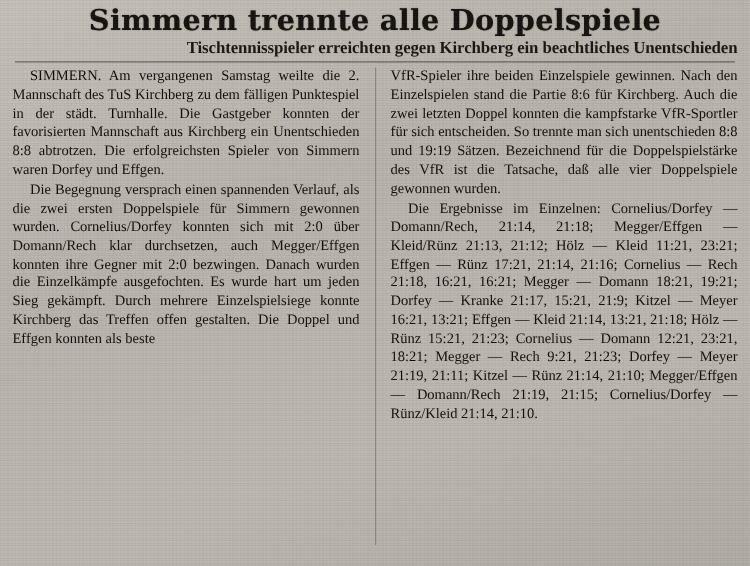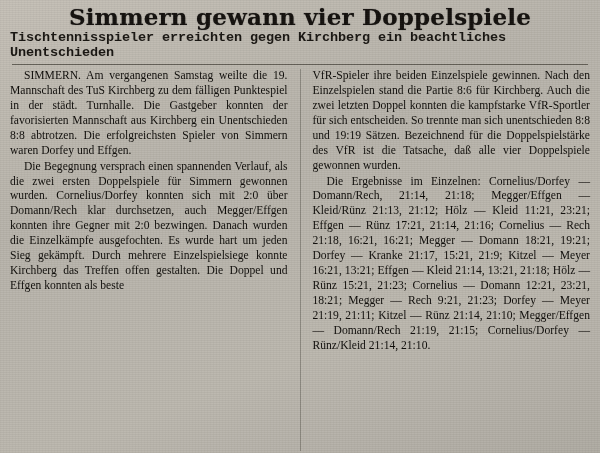--- a/index.html
+++ b/index.html
@@ -36,22 +36,22 @@
     font-family: "DejaVu Serif", serif;
     font-weight: bold;
     font-size: 23px;
     letter-spacing: 0.2px;
     color: #15120f;
     margin: 1px 0 2px 0;
     line-height: 1.05;
     text-shadow: 0 0 1px rgba(0,0,0,0.5);
   }
   .subhead {
-    text-align: left;
-    font-family: Liberation Mono, monospace;
+    text-align: right;
+    font-family: Liberation Serif, serif;
     font-weight: bold;
     font-size: 13.5px;
     color: #1a1713;
     margin: 0 0 3px 0;
     line-height: 1.1;
     letter-spacing: -0.1px;
   }
   .rule {
     height: 1px;
     background: #4a453e;
@@ -84,26 +84,26 @@
     background: rgba(60,56,50,0.35);
   }
   .col p + p {
     margin-top: 1px;
   }
 </style>
 </head>
 <body>
 
 <div class="page">
-  <div class="headline">Simmern gewann vier Doppelspiele</div>
+  <div class="headline">Simmern trennte alle Doppelspiele</div>
   <div class="subhead">Tischtennisspieler erreichten gegen Kirchberg ein beachtliches Unentschieden</div>
   <div class="rule"></div>
   <div class="columns">
     <div class="col">
-      <p class="first">SIMMERN. Am vergangenen Samstag weilte die 19. Mannschaft des TuS Kirchberg zu dem fälligen Punktespiel in der städt. Turnhalle. Die Gastgeber konnten der favorisierten Mannschaft aus Kirchberg ein Unentschieden 8:8 abtrotzen. Die erfolgreichsten Spieler von Simmern waren Dorfey und Effgen.</p>
+      <p class="first">SIMMERN. Am vergangenen Samstag weilte die 2. Mannschaft des TuS Kirchberg zu dem fälligen Punktespiel in der städt. Turnhalle. Die Gastgeber konnten der favorisierten Mannschaft aus Kirchberg ein Unentschieden 8:8 abtrotzen. Die erfolgreichsten Spieler von Simmern waren Dorfey und Effgen.</p>
       <p>Die Begegnung versprach einen spannenden Verlauf, als die zwei ersten Doppelspiele für Simmern gewonnen wurden. Cornelius/Dorfey konnten sich mit 2:0 über Domann/Rech klar durchsetzen, auch Megger/Effgen konnten ihre Gegner mit 2:0 bezwingen. Danach wurden die Einzelkämpfe ausgefochten. Es wurde hart um jeden Sieg gekämpft. Durch mehrere Einzelspielsiege konnte Kirchberg das Treffen offen gestalten. Die Doppel und Effgen konnten als beste</p>
     </div>
     <div class="divider"></div>
     <div class="col">
       <p style="text-indent:0">VfR-Spieler ihre beiden Einzelspiele gewinnen. Nach den Einzelspielen stand die Partie 8:6 für Kirchberg. Auch die zwei letzten Doppel konnten die kampfstarke VfR-Sportler für sich entscheiden. So trennte man sich unentschieden 8:8 und 19:19 Sätzen. Bezeichnend für die Doppelspielstärke des VfR ist die Tatsache, daß alle vier Doppelspiele gewonnen wurden.</p>
       <p>Die Ergebnisse im Einzelnen: Cornelius/Dorfey — Domann/Rech, 21:14, 21:18; Megger/Effgen — Kleid/Rünz 21:13, 21:12; Hölz — Kleid 11:21, 23:21; Effgen — Rünz 17:21, 21:14, 21:16; Cornelius — Rech 21:18, 16:21, 16:21; Megger — Domann 18:21, 19:21; Dorfey — Kranke 21:17, 15:21, 21:9; Kitzel — Meyer 16:21, 13:21; Effgen — Kleid 21:14, 13:21, 21:18; Hölz — Rünz 15:21, 21:23; Cornelius — Domann 12:21, 23:21, 18:21; Megger — Rech 9:21, 21:23; Dorfey — Meyer 21:19, 21:11; Kitzel — Rünz 21:14, 21:10; Megger/Effgen — Domann/Rech 21:19, 21:15; Cornelius/Dorfey — Rünz/Kleid 21:14, 21:10.</p>
     </div>
   </div>
   <div class="noise"></div>
 </div>

